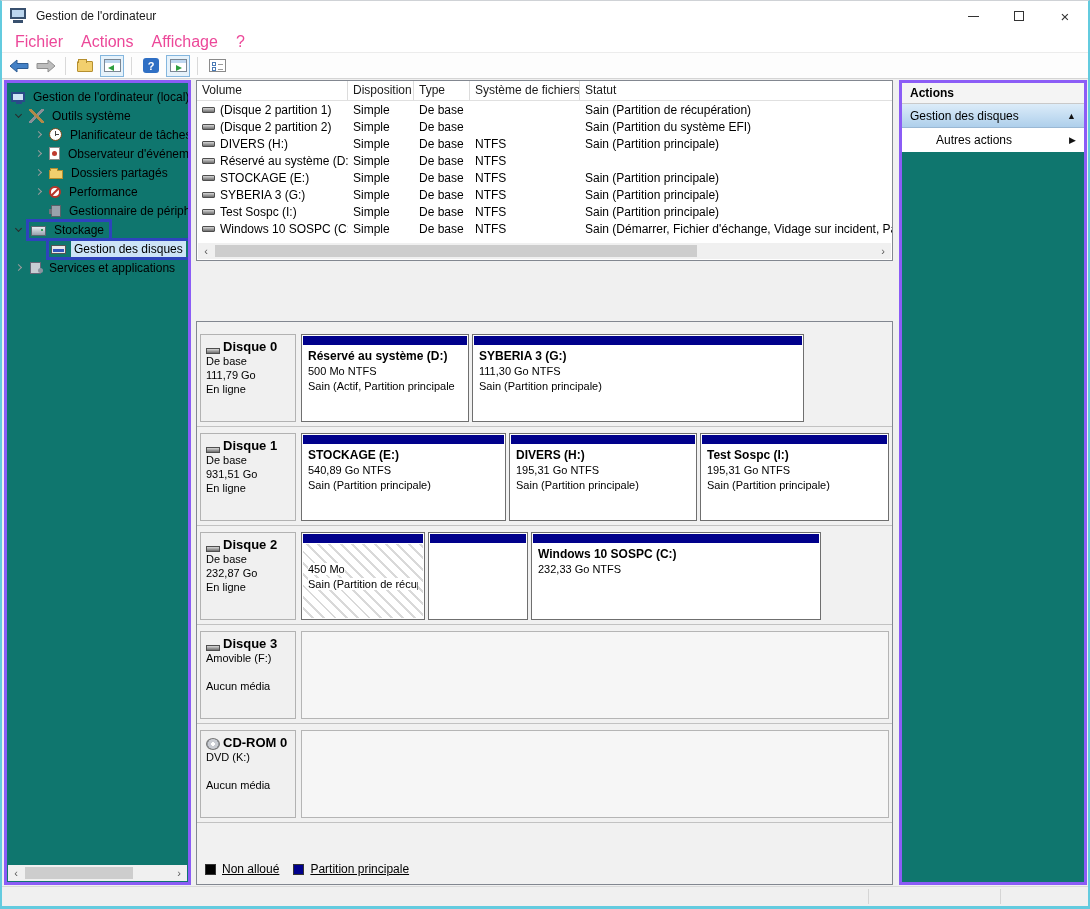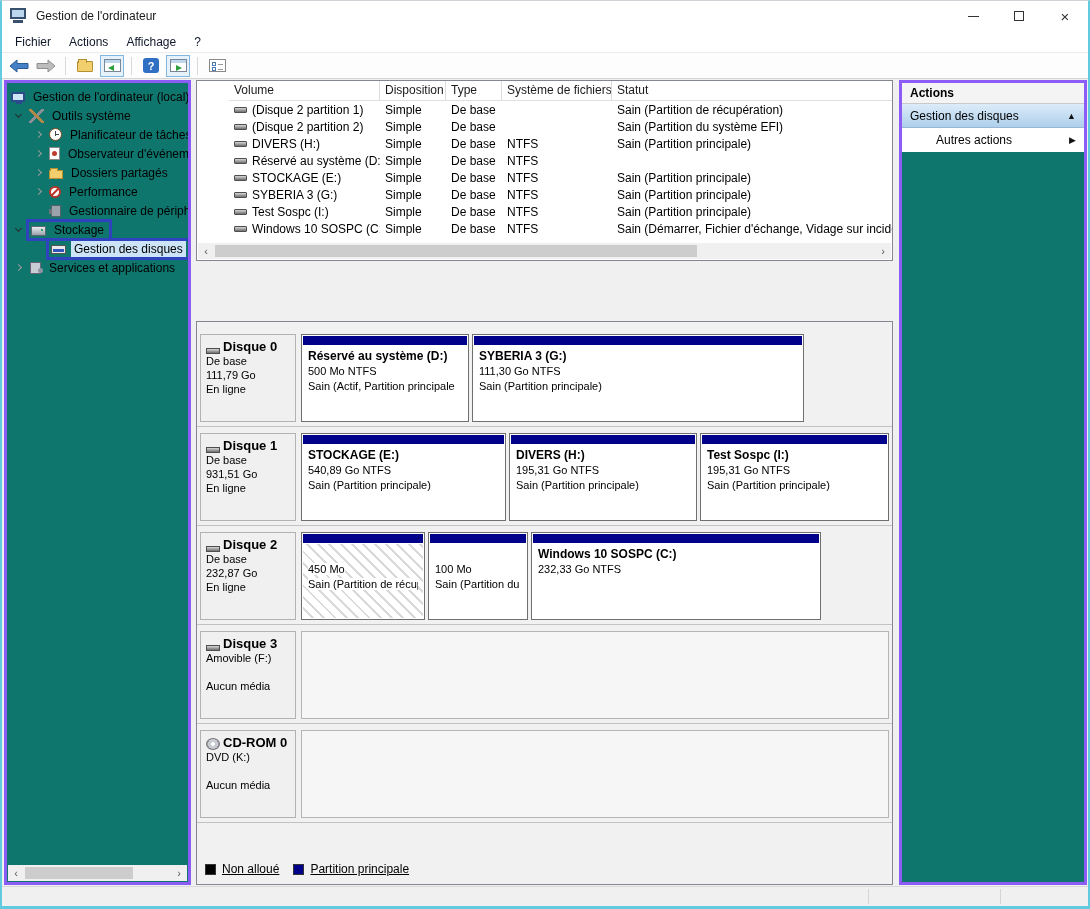--- a/index.html
+++ b/index.html
@@ -11,21 +11,21 @@
   .app-icon{width:18px;height:16px;position:relative;flex:none;margin-right:8px;}
   .app-icon .scr{position:absolute;left:0;top:0;width:16px;height:11px;border:2px solid #38506e;background:#bcd6ee;}
   .app-icon .base{position:absolute;left:3px;top:12px;width:10px;height:3px;background:#38506e;}
   .title-text{font-size:12px;color:#1a1a1a;}
   .winbtns{margin-left:auto;display:flex;height:100%;}
   .wbtn{width:46px;height:100%;display:flex;align-items:center;justify-content:center;font-size:15px;color:#333;}
   .wbtn .minbar{width:11px;height:1px;background:#333;}
   .wbtn .maxbox{width:10px;height:10px;border:1px solid #333;}
   
   .menubar{position:absolute;top:30px;left:0;right:0;height:22px;background:#fff;border-bottom:1px solid #ececec;display:flex;align-items:center;padding-left:4px;}
-  .menu-item{font-size:12px;padding:3px 9px;color:#0f172a;}
+  .menu-item{font-size:16px;padding:3px 9px;color:#ec4899;}
   
   .toolbar{position:absolute;top:52px;left:0;right:0;height:26px;background:#fdfdfd;border-bottom:1px solid #d5d5d5;display:flex;align-items:center;padding-left:5px;gap:3px;}
   .tbtn{width:24px;height:22px;display:flex;align-items:center;justify-content:center;border:1px solid transparent;}
   .tbtn.toggled{border:1px solid #84b6de;background:#e6f2fb;}
   .tsep{width:1px;height:18px;background:#d9d9d9;margin:0 4px;}
   .tfolder{width:16px;height:11px;background:#f2cf6d;border:1px solid #b58f2f;border-radius:1px;position:relative;margin-top:2px;}
   .tfolder:before{content:"";position:absolute;top:-3px;left:0;width:7px;height:3px;background:#f2cf6d;border:1px solid #b58f2f;border-bottom:none;}
   .twin{width:17px;height:13px;border:1px solid #7b8794;background:#fff;position:relative;}
   .twin .tb{position:absolute;top:0;left:0;right:0;height:3px;background:#bed7ef;}
   .twin .garrow{position:absolute;left:3px;top:5px;width:0;height:0;border-top:3px solid transparent;border-bottom:3px solid transparent;border-right:6px solid #2e9e3f;}
@@ -70,21 +70,21 @@
   .ic-storage:after{content:"";position:absolute;right:2px;top:2px;width:2px;height:2px;background:#39a05a;}
   .ic-diskmgmt{background:#e9e9e9;border:1px solid #555;height:9px;margin-top:2px;}
   .ic-diskmgmt:after{content:"";position:absolute;left:1px;bottom:1px;width:11px;height:3px;background:#3355bb;}
   .ic-services{background:#c8cdd4;border:1px solid #667;width:11px;height:12px;margin-left:1px;}
   .ic-services:after{content:"";position:absolute;right:-3px;bottom:0;width:5px;height:5px;border-radius:50%;background:#8b94a0;}
   
   .hscroll{position:absolute;left:1px;right:1px;bottom:1px;height:16px;background:#f0f0f0;display:flex;align-items:center;}
   .sb-arrow{width:16px;height:16px;flex:none;display:flex;align-items:center;justify-content:center;color:#5a5a5a;font-size:11px;}
   .sb-thumb{height:12px;background:#cdcdcd;border-radius:0;}
   
-  .volume-list{position:absolute;top:0;left:0;width:100%;height:181px;background:#fff;border:1px solid #828790;overflow:hidden;padding-left:32px;}
+  .volume-list{position:absolute;top:0;left:0;width:100%;height:181px;background:#fff;border:1px solid #828790;overflow:hidden;}
   .vheader{display:flex;height:20px;border-bottom:1px solid #e0e0e0;background:#fff;}
   .vhead{font-size:12px;color:#1a1a1a;padding:2px 0 0 5px;border-right:1px solid #dcdcdc;white-space:nowrap;overflow:hidden;flex:none;}
   .vrow{display:flex;height:17px;align-items:center;}
   .vcell{font-size:12px;padding-left:5px;white-space:nowrap;overflow:hidden;flex:none;display:flex;align-items:center;}
   .ic-drive{width:13px;height:6px;background:linear-gradient(#d6d6d6,#6e6e6e);border:1px solid #4e4e4e;border-radius:1px;display:inline-block;margin-right:5px;flex:none;}
   
   .disk-view{position:absolute;top:241px;left:0;right:0;bottom:0;background:#f1f1f1;border:1px solid #828790;overflow:hidden;}
   .disk-rows{padding-top:6px;}
   .disk-row{height:99px;padding:6px 3px 0 3px;border-bottom:1px solid #c2c2c2;display:flex;}
   .disk-hdr{width:96px;height:88px;background:#f0f0f0;border:1px solid #b2b2b2;padding:4px 2px 0 5px;flex:none;margin-right:5px;overflow:hidden;}
@@ -409,25 +409,20 @@
                 <div class="part primary" style="width: 124px;">
                   <div class="pbar"></div>
                   <div class="pbody hatch">
                     <div class="p-label">&nbsp;</div>
                     <div class="p-size"><span>450 Mo</span></div>
                     <div class="p-status"><span>Sain (Partition de récup</span></div>
                   </div>
                 </div>
                 <div class="part primary" style="width: 100px;">
                   <div class="pbar"></div>
-                  <div class="pbody">
-                    <div class="p-label">&nbsp;</div>
-                    <div class="p-size"><span>100 Mo</span></div>
-                    <div class="p-status"><span>Sain (Partition du</span></div>
-                  </div>
                 </div>
                 <div class="part primary" style="width: 290px;">
                   <div class="pbar"></div>
                   <div class="pbody">
                     <div class="p-label"><span>Windows 10 SOSPC  (C:)</span></div>
                     <div class="p-size"><span>232,33 Go NTFS</span></div>
                   </div>
                 </div>
               </div>
             </div>

